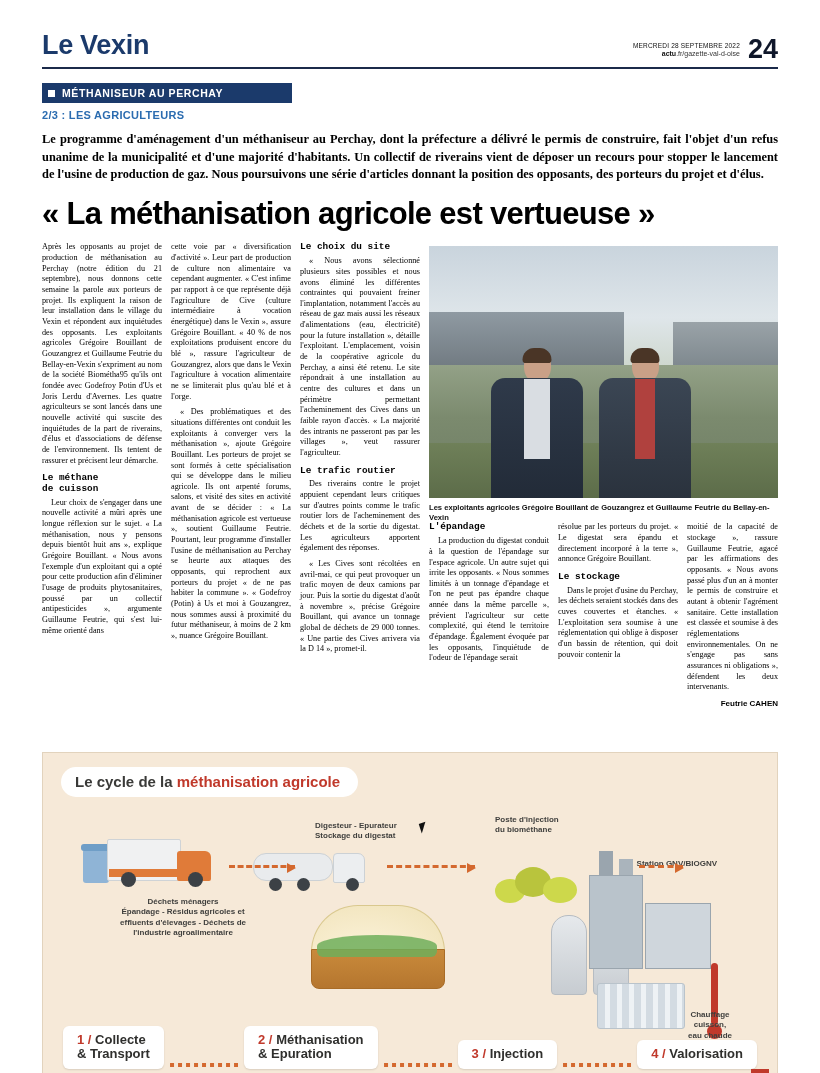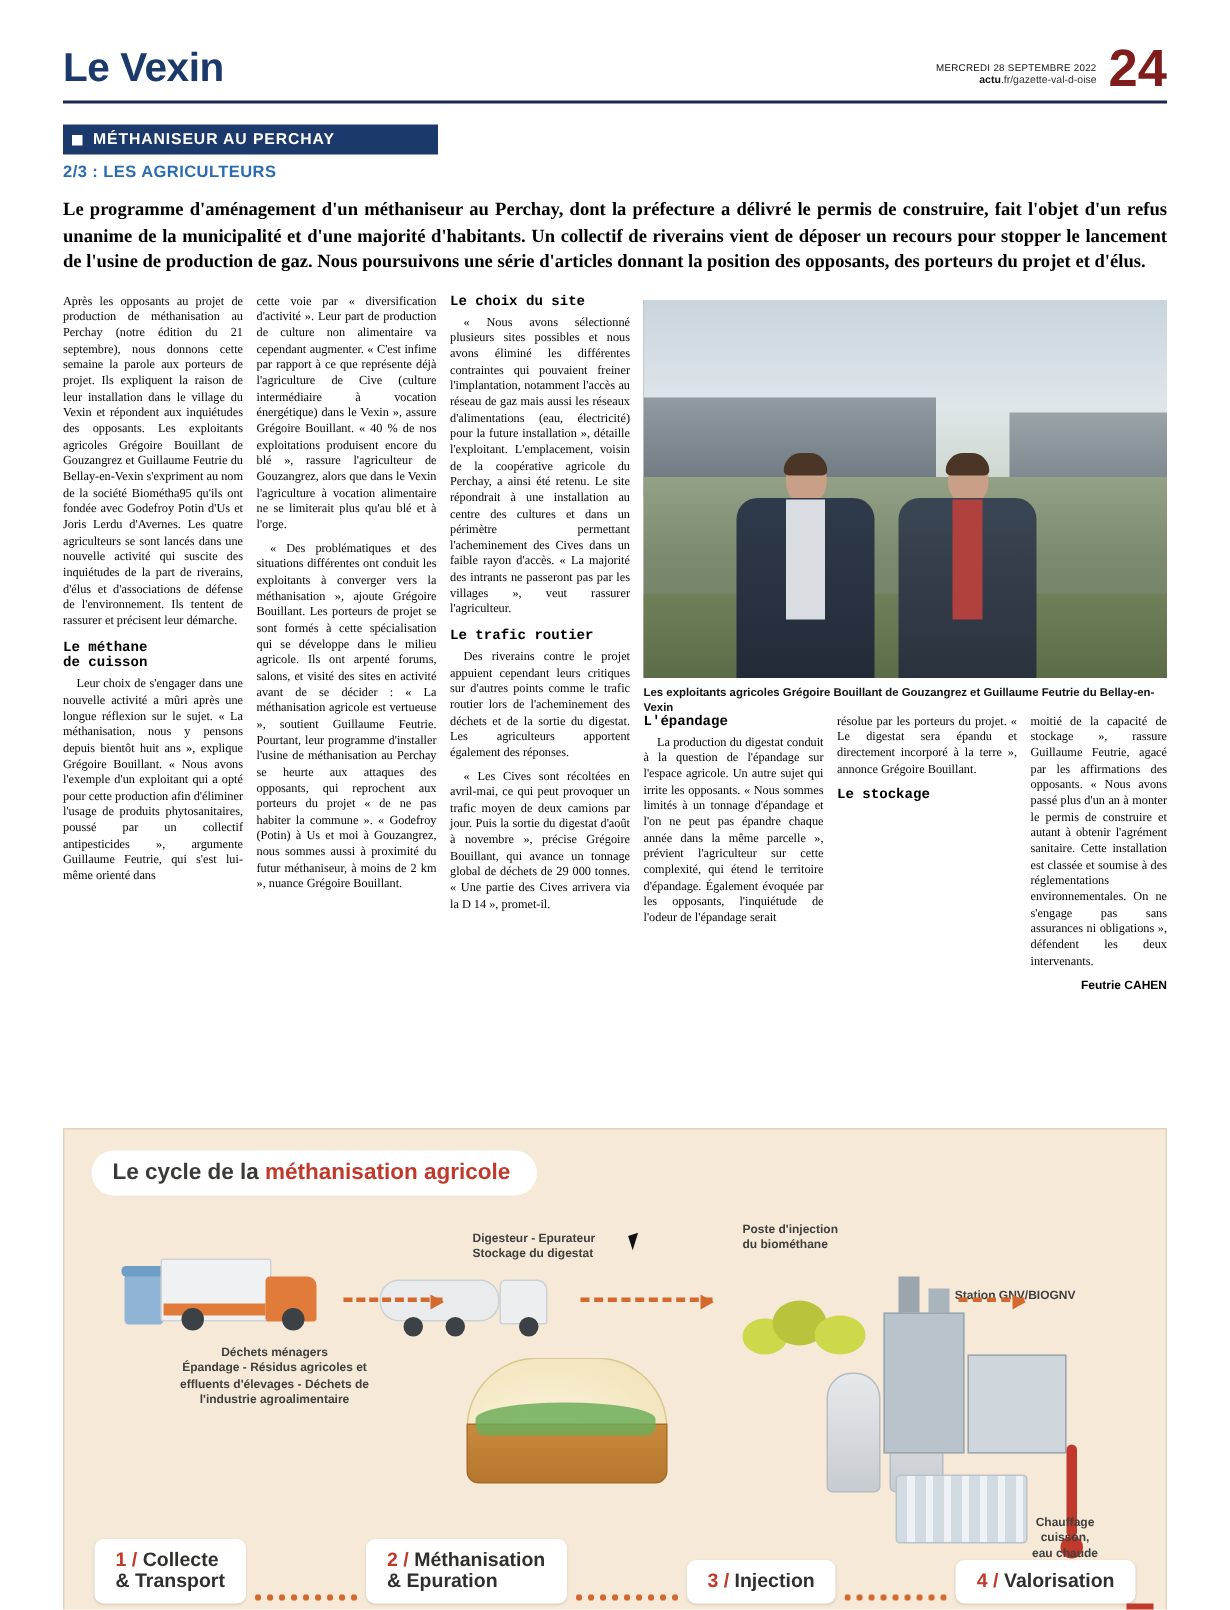--- a/index.html
+++ b/index.html
@@ -55,22 +55,22 @@
     color: #111;
   }
   .masthead-url {
     font-size: 7px;
     color: #333;
   }
   .masthead-url b { color:#111; }
   .page-number {
     font-family: "Liberation Sans", sans-serif;
     font-weight: bold;
-    font-size: 35px;
-    color: #7f1d1d;
+    font-size: 27px;
+    color: #0f172a;
     line-height: 0.85;
   }
 
   
   .kicker {
     margin-top: 14px;
     background: #1b3a6b;
     color: #fff;
     font-family: "Liberation Sans", sans-serif;
     font-weight: bold;
@@ -399,20 +399,21 @@
   <div class="kicker">
     <span class="sq"></span>
     <span>MÉTHANISEUR AU PERCHAY</span>
   </div>
   <div class="subkicker">2/3 : LES AGRICULTEURS</div>
 
   
   <div class="chapeau">Le programme d'aménagement d'un méthaniseur au Perchay, dont la préfecture a délivré le permis de construire, fait l'objet d'un refus unanime de la municipalité et d'une majorité d'habitants. Un collectif de riverains vient de déposer un recours pour stopper le lancement de l'usine de production de gaz. Nous poursuivons une série d'articles donnant la position des opposants, des porteurs du projet et d'élus.</div>
 
   
+  <div class="headline">« La méthanisation agricole est vertueuse »</div>
 
   
   <div class="body-area">
 
     <div class="col col-1">
       <p>Après les opposants au projet de production de méthanisation au Perchay (notre édition du 21 septembre), nous donnons cette semaine la parole aux porteurs de projet. Ils expliquent la raison de leur installation dans le village du Vexin et répondent aux inquiétudes des opposants. Les exploitants agricoles Grégoire Bouillant de Gouzangrez et Guillaume Feutrie du Bellay-en-Vexin s'expriment au nom de la société Biométha95 qu'ils ont fondée avec Godefroy Potin d'Us et Joris Lerdu d'Avernes. Les quatre agriculteurs se sont lancés dans une nouvelle activité qui suscite des inquiétudes de la part de riverains, d'élus et d'associations de défense de l'environnement. Ils tentent de rassurer et précisent leur démarche.</p>
       <div class="sub" style="white-space:pre-line">Le méthane
 de cuisson</div>
       <p class="indent">Leur choix de s'engager dans une nouvelle activité a mûri après une longue réflexion sur le sujet. « La méthanisation, nous y pensons depuis bientôt huit ans », explique Grégoire Bouillant. « Nous avons l'exemple d'un exploitant qui a opté pour cette production afin d'éliminer l'usage de produits phytosanitaires, poussé par un collectif antipesticides », argumente Guillaume Feutrie, qui s'est lui-même orienté dans</p>
     </div>
@@ -458,20 +459,21 @@
     </div>
 
     <div class="col col-4">
       <div class="sub" style="margin-top:0">L'épandage</div>
       <p class="indent">La production du digestat conduit à la question de l'épandage sur l'espace agricole. Un autre sujet qui irrite les opposants. « Nous sommes limités à un tonnage d'épandage et l'on ne peut pas épandre chaque année dans la même parcelle », prévient l'agriculteur sur cette complexité, qui étend le territoire d'épandage. Également évoquée par les opposants, l'inquiétude de l'odeur de l'épandage serait</p>
     </div>
 
     <div class="col col-5">
       <p>résolue par les porteurs du projet. « Le digestat sera épandu et directement incorporé à la terre », annonce Grégoire Bouillant.</p>
       <div class="sub">Le stockage</div>
+      <p class="indent">Dans le projet d'usine du Perchay, les déchets seraient stockés dans des cuves couvertes et étanches. « L'exploitation sera soumise à une réglementation qui oblige à disposer d'un bassin de rétention, qui doit pouvoir contenir la</p>
     </div>
 
     <div class="col col-6">
       <p>moitié de la capacité de stockage », rassure Guillaume Feutrie, agacé par les affirmations des opposants. « Nous avons passé plus d'un an à monter le permis de construire et autant à obtenir l'agrément sanitaire. Cette installation est classée et soumise à des réglementations environnementales. On ne s'engage pas sans assurances ni obligations », défendent les deux intervenants.</p>
       <div class="signature">Feutrie CAHEN</div>
     </div>
 
   </div>
 </div>
 

